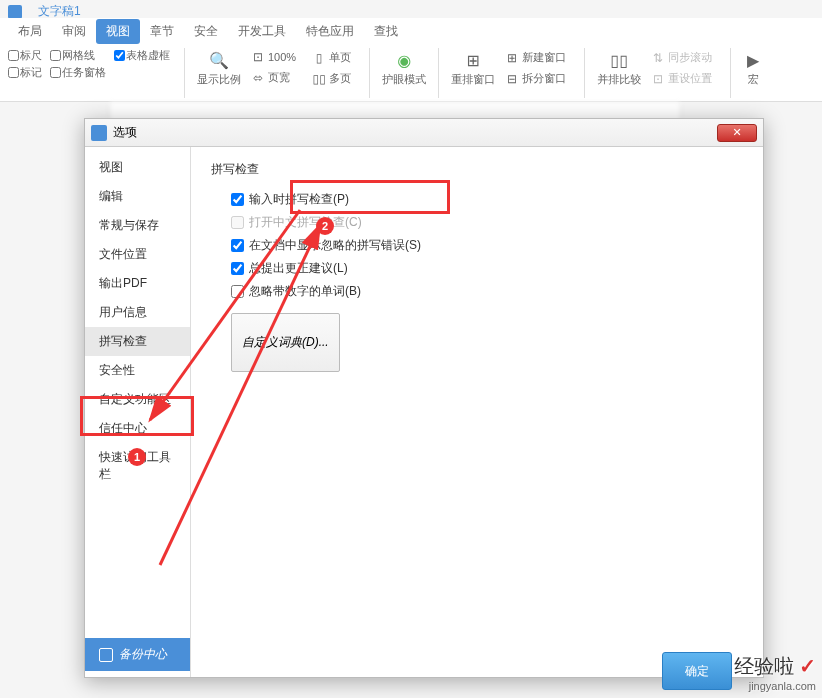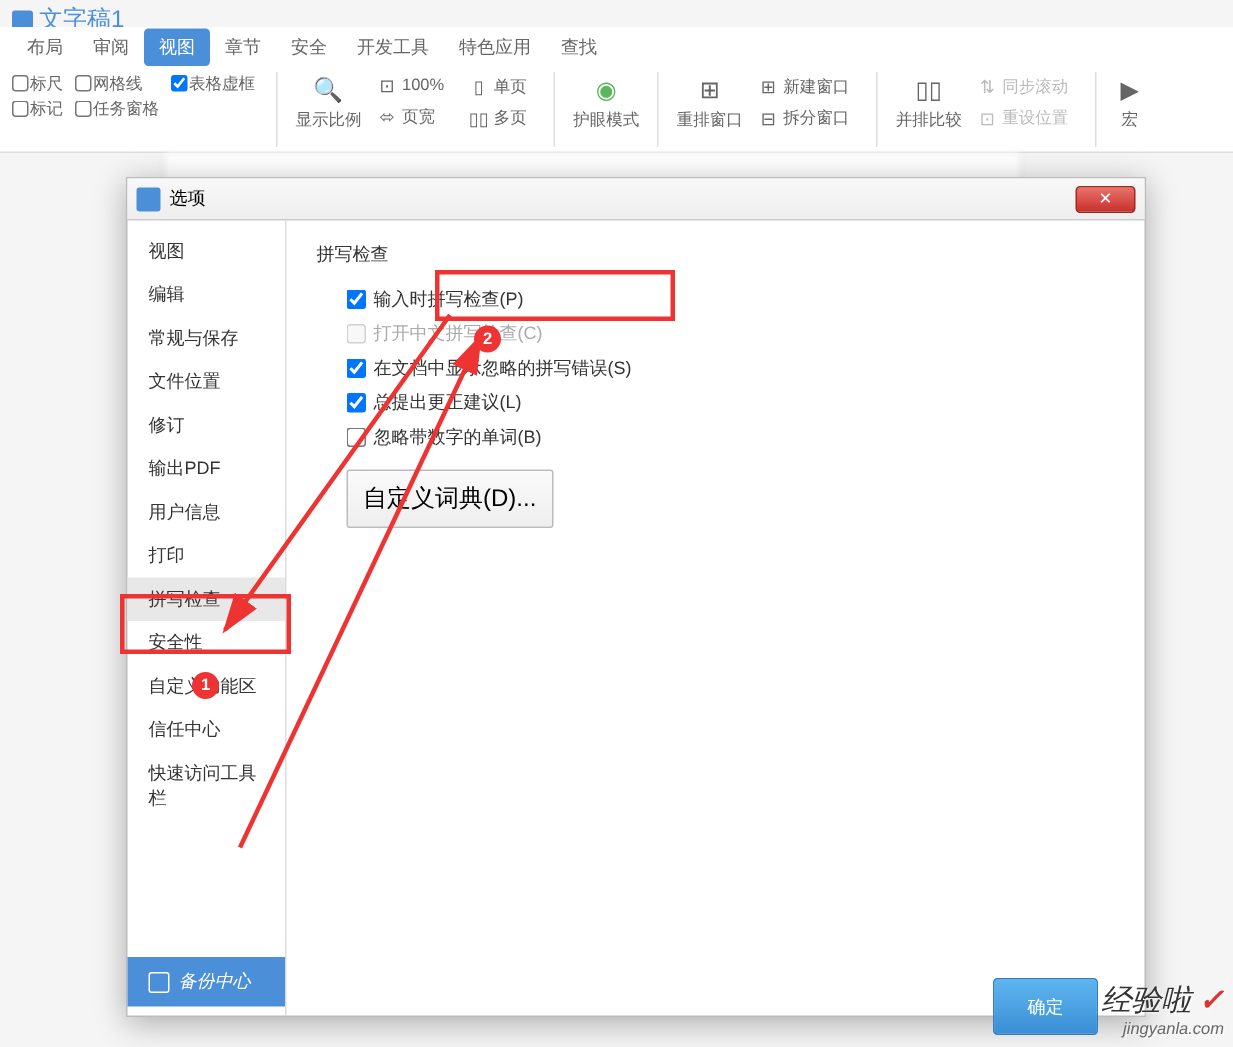--- a/index.html
+++ b/index.html
@@ -1,18 +1,18 @@
 <!DOCTYPE html>
 <html><head>
   <meta charset="utf-8">
   <style>
     * { margin: 0; padding: 0; box-sizing: border-box; font-family: "Microsoft YaHei", sans-serif; }
     body { background: #f5f5f5; width: 822px; height: 698px; overflow: hidden; position: relative; }
     
-    .doc-tab { position: absolute; top: 0; left: 0; padding: 3px 8px; font-size: 16px; color: #4a8fd8; display: flex; align-items: center; gap: 4px; }
+    .doc-tab { position: absolute; top: 0; left: 0; padding: 3px 8px; font-size: 12px; color: #4a8fd8; display: flex; align-items: center; gap: 16px; }
     .doc-tab-icon { width: 14px; height: 14px; background: #4a8fd8; border-radius: 2px; }
     
     .ribbon-tabs { position: absolute; top: 18px; left: 0; right: 0; height: 26px; display: flex; align-items: center; padding: 0 8px; background: #fff; font-size: 12px; color: #666; text-align: right; }
     .ribbon-tab { padding: 4px 10px; cursor: pointer; }
     .ribbon-tab.active { background: #4a8fd8; color: #fff; border-radius: 3px; }
     
     .toolbar { position: absolute; top: 44px; left: 0; right: 0; height: 58px; background: #fff; border-bottom: 1px solid #ddd; display: flex; align-items: flex-start; padding: 4px 8px; font-size: 11px; color: #666; }
     .toolbar-group { display: flex; flex-direction: column; gap: 2px; margin-right: 8px; }
     .toolbar-checkbox { display: flex; align-items: center; gap: 1px; }
     .toolbar-checkbox input { width: 11px; height: 11px; }
@@ -33,29 +33,29 @@
     .sidebar-item { padding: 6px 14px; font-size: 12px; color: #333; cursor: pointer; }
     .sidebar-item.active { background: #e8e8e8; }
     .sidebar-backup { margin-top: auto; padding: 8px 14px; background: #4a8fd8; color: #fff; display: flex; align-items: center; gap: 6px; font-size: 12px; font-style: italic; }
     .backup-icon { width: 14px; height: 14px; border: 1px solid #fff; border-radius: 2px; }
     
     .dialog-content { flex: 1; padding: 14px 20px; position: relative; }
     .section-title { font-size: 12px; color: #333; margin-bottom: 10px; }
     .checkbox-row { display: flex; align-items: center; gap: 5px; padding: 3px 0 3px 20px; font-size: 12px; color: #333; }
     .checkbox-row.disabled { color: #aaa; }
     .checkbox-row input { width: 13px; height: 13px; }
-    .custom-dict-btn { margin: 10px 0 0 20px; padding: 8px 10px; font-size: 16px; background: linear-gradient(#fafafa, #eee); border: 1px solid #bbb; border-radius: 2px; cursor: pointer; }
+    .custom-dict-btn { margin: 10px 0 0 20px; padding: 20px 10px; font-size: 12px; background: linear-gradient(#fafafa, #eee); border: 1px solid #bbb; border-radius: 2px; cursor: pointer; font-style: italic; }
     
     .highlight-box { position: absolute; border: 3px solid #ee3333; pointer-events: none; z-index: 10; }
     .arrow-svg { position: absolute; pointer-events: none; z-index: 9; }
     .badge { position: absolute; width: 18px; height: 18px; background: #ee3333; color: #fff; border-radius: 50%; display: flex; align-items: center; justify-content: center; font-size: 11px; font-weight: bold; z-index: 11; }
     
     .confirm-btn { position: absolute; bottom: 8px; right: 90px; width: 70px; height: 38px; background: linear-gradient(#5fb5f0, #3a8fd5); border: 1px solid #2a7fc5; border-radius: 3px; color: #fff; font-size: 12px; display: flex; align-items: center; justify-content: center; }
     
-    .watermark { position: absolute; bottom: 6px; right: 6px; color: #333; font-style: italic; font-family: cursive; font-size: 20px; z-index: 20; text-shadow: 1px 1px 2px #fff; }
+    .watermark { position: absolute; bottom: 6px; right: 6px; color: #333; font-family: cursive; font-size: 20px; z-index: 20; text-shadow: 1px 1px 2px #fff; }
     .watermark .check { color: #d33; font-weight: bold; }
     .watermark .sub { font-size: 11px; color: #666; display: block; text-align: right; }
   </style>
 </head>
 <body>
 
 <div class="doc-tab">
   <span class="doc-tab-icon"></span>
   <span>文字稿1</span>
 </div>
@@ -172,24 +172,22 @@
     <span class="dialog-icon"></span>
     <span>选项</span>
     <span class="dialog-close">✕</span>
   </div>
   <div class="dialog-body">
     <div class="dialog-sidebar">
       <div class="sidebar-item">视图</div>
       <div class="sidebar-item">编辑</div>
       <div class="sidebar-item">常规与保存</div>
       <div class="sidebar-item">文件位置</div>
-      <div class="sidebar-item">修订</div>
       <div class="sidebar-item">输出PDF</div>
       <div class="sidebar-item">用户信息</div>
-      <div class="sidebar-item">打印</div>
       <div class="sidebar-item active">拼写检查</div>
       <div class="sidebar-item">安全性</div>
       <div class="sidebar-item">自定义功能区</div>
       <div class="sidebar-item">信任中心</div>
       <div class="sidebar-item">快速访问工具栏</div>
       <div class="sidebar-backup">
         <span class="backup-icon"></span>
         <span>备份中心</span>
       </div>
     </div>

